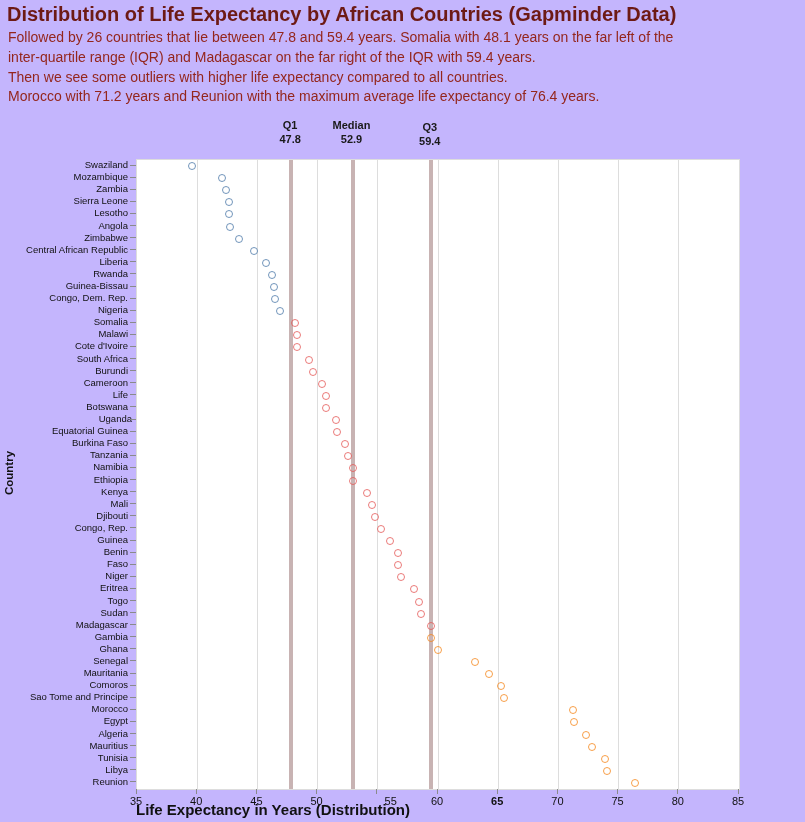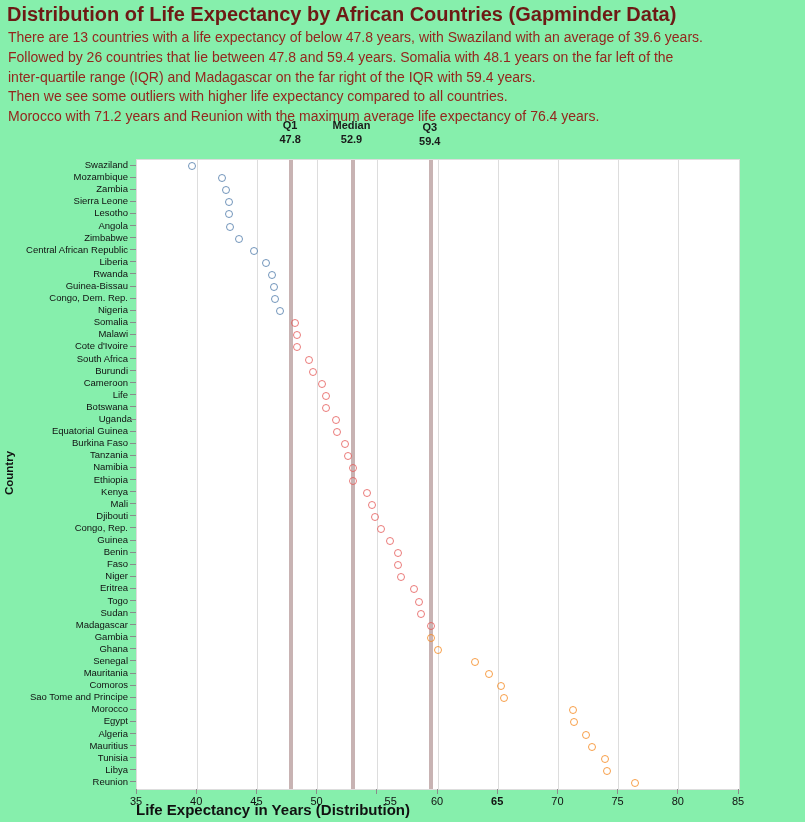--- a/index.html
+++ b/index.html
@@ -1,16 +1,16 @@
 <!DOCTYPE html>
 <html><head>
 <meta charset="utf-8">
 <style>
   html,body{margin:0;padding:0;background:#fff;}
-  #root{position:relative;width:805px;height:822px;background:#86efac;overflow:hidden;
+  #root{position:relative;width:805px;height:822px;background:#c4b5fd;overflow:hidden;
         font-family:"Liberation Sans",sans-serif;}
   #chart-title{position:absolute;left:7px;top:3px;margin:0;font-size:20px;font-weight:bold;
         color:#6d1a15;letter-spacing:0;white-space:nowrap;}
   #subtitle{position:absolute;left:8px;top:28px;width:790px;}
   #subtitle p{margin:0;font-size:14px;line-height:19.8px;color:#94261d;white-space:nowrap;}
   
   #plot{position:absolute;left:136px;top:159px;width:602px;height:629px;
         border:1px solid #ddd;box-sizing:content-box;background:#fff;}
   .grid{position:absolute;top:0;bottom:0;width:1px;background:#ddd;}
   .rule{position:absolute;top:0;bottom:0;width:4px;background:rgba(125,75,75,0.42);}
@@ -38,21 +38,20 @@
   .leg-sym{width:10px;height:10px;border-radius:50%;border:1.8px solid #000;
         box-sizing:border-box;margin-right:6px;opacity:0.85;flex:0 0 auto;}
   .leg-lab{font-size:11px;color:#1a1a1a;white-space:nowrap;}
 </style>
 </head>
 <body>
 
 <div id="root">
   <h1 id="chart-title">Distribution of Life Expectancy by African Countries (Gapminder Data)</h1>
   <div id="subtitle">
-    <p>There are 13 countries with a life expectancy of below 47.8 years, with Swaziland with an average of 39.6 years.</p>
     <p>Followed by 26 countries that lie between 47.8 and 59.4 years. Somalia with 48.1 years on the far left of the</p>
     <p>inter-quartile range (IQR) and Madagascar on the far right of the IQR with 59.4 years.</p>
     <p>Then we see some outliers with higher life expectancy compared to all countries.</p>
     <p>Morocco with 71.2 years and Reunion with the maximum average life expectancy of 76.4 years.</p>
   </div>
 
   <div id="annos">
       <div class="anno" style="left: 245.112px; top: 118px;">
         <div>Q1</div>
         <div>47.8</div>

